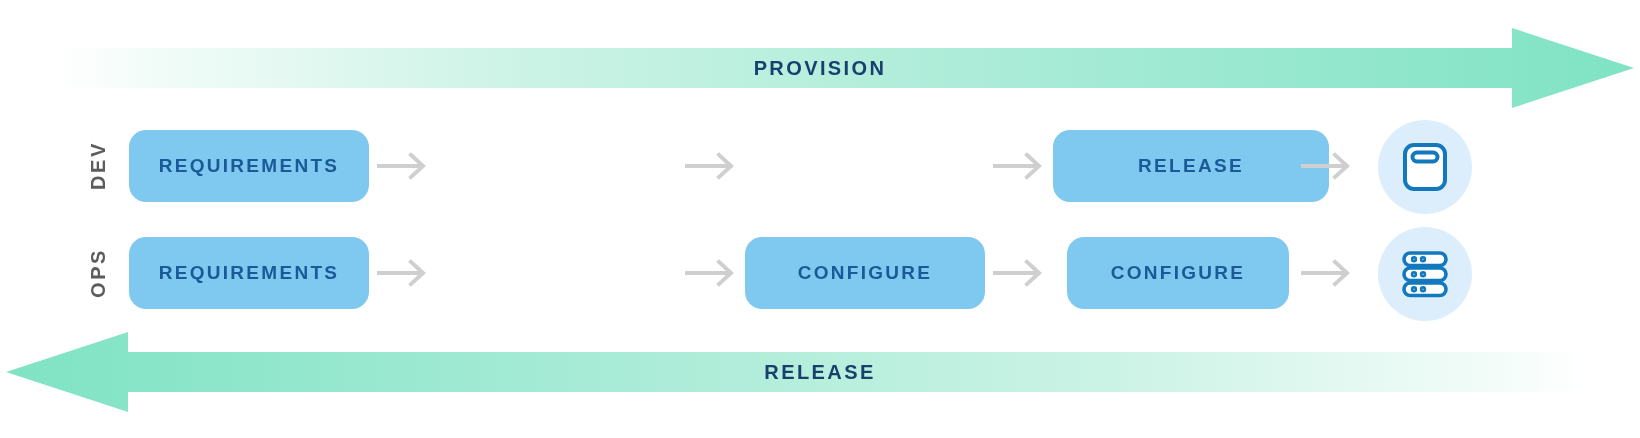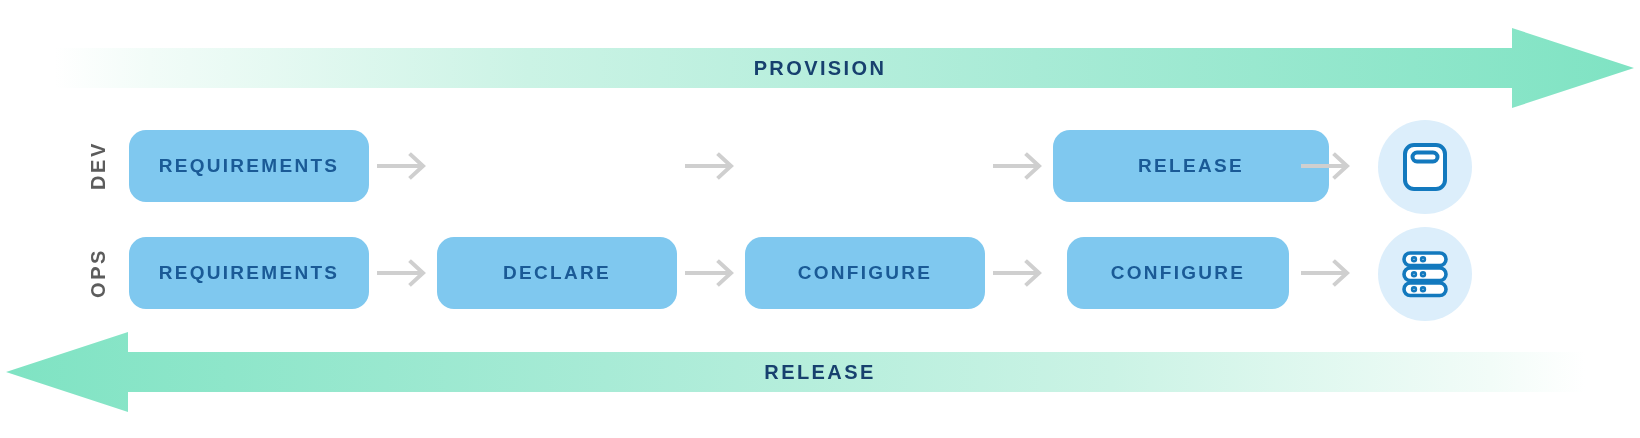--- a/index.html
+++ b/index.html
@@ -186,21 +186,20 @@
 
     <div class="stage" style="left:129px; width:240px;">REQUIREMENTS</div>
 
     <div class="connector" style="left:377px; width:52px;">
       <svg width="52" height="28" viewBox="0 0 52 28" xmlns="http://www.w3.org/2000/svg">
         <path d="M 0 14 L 44 14" stroke="#CFCFCF" stroke-width="4" fill="none"></path>
         <path d="M 34 3 L 46 14 L 34 25" stroke="#CFCFCF" stroke-width="4" fill="none" stroke-linecap="square" stroke-linejoin="miter"></path>
       </svg>
     </div>
 
-    <div class="stage" style="left:437px; width:240px;">DECLARE</div>
 
     <div class="connector" style="left:685px; width:52px;">
       <svg width="52" height="28" viewBox="0 0 52 28" xmlns="http://www.w3.org/2000/svg">
         <path d="M 0 14 L 44 14" stroke="#CFCFCF" stroke-width="4" fill="none"></path>
         <path d="M 34 3 L 46 14 L 34 25" stroke="#CFCFCF" stroke-width="4" fill="none" stroke-linecap="square" stroke-linejoin="miter"></path>
       </svg>
     </div>
 
     <div class="stage" style="left:745px; width:240px;">CONFIGURE</div>
 

